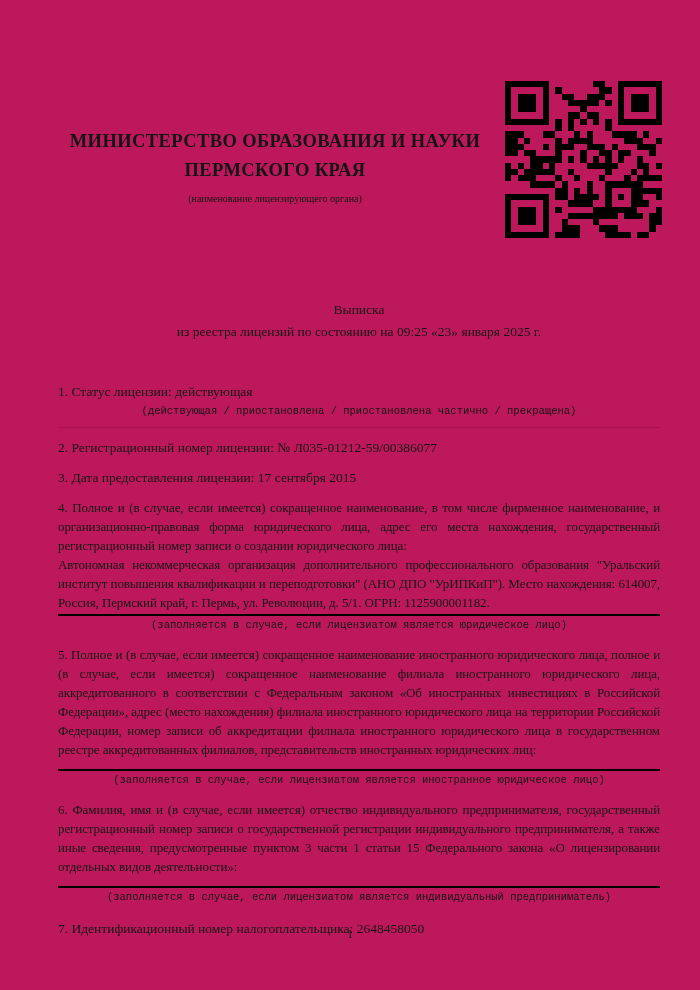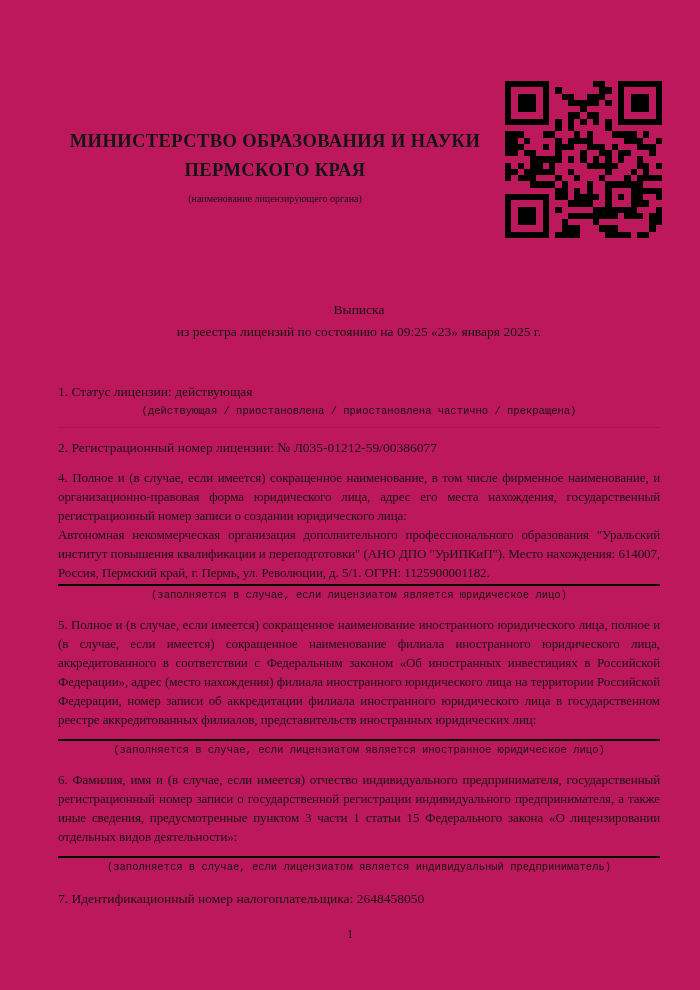--- a/index.html
+++ b/index.html
@@ -357,20 +357,21 @@
   </div>
 
   <div class="content">
 
     <div>1. Статус лицензии: действующая</div>
     <div class="note">(действующая / приостановлена / приостановлена частично / прекращена)</div>
     <hr class="rule-faint">
 
     <div class="mt-item">2. Регистрационный номер лицензии: № Л035-01212-59/00386077</div>
 
+    <div class="mt-item">3. Дата предоставления лицензии: 17 сентября 2015</div>
 
     <div class="para mt-item">4. Полное и (в случае, если имеется) сокращенное наименование, в том числе фирменное наименование, и организационно-правовая форма юридического лица, адрес его места нахождения, государственный регистрационный номер записи о создании юридического лица:</div>
     <div class="para">Автономная некоммерческая организация дополнительного профессионального образования "Уральский институт повышения квалификации и переподготовки" (АНО ДПО "УрИПКиП"). Место нахождения: 614007, Россия, Пермский край, г. Пермь, ул. Революции, д. 5/1. ОГРН: 1125900001182.</div>
     <hr class="rule">
     <div class="note">(заполняется в случае, если лицензиатом является юридическое лицо)</div>
 
     <div class="para mt-para">5. Полное и (в случае, если имеется) сокращенное наименование иностранного юридического лица, полное и (в случае, если имеется) сокращенное наименование филиала иностранного юридического лица, аккредитованного в соответствии с Федеральным законом «Об иностранных инвестициях в Российской Федерации», адрес (место нахождения) филиала иностранного юридического лица на территории Российской Федерации, номер записи об аккредитации филиала иностранного юридического лица в государственном реестре аккредитованных филиалов, представительств иностранных юридических лиц:</div>
     <hr class="rule rule-blank-5">
     <div class="note">(заполняется в случае, если лицензиатом является иностранное юридическое лицо)</div>
 

